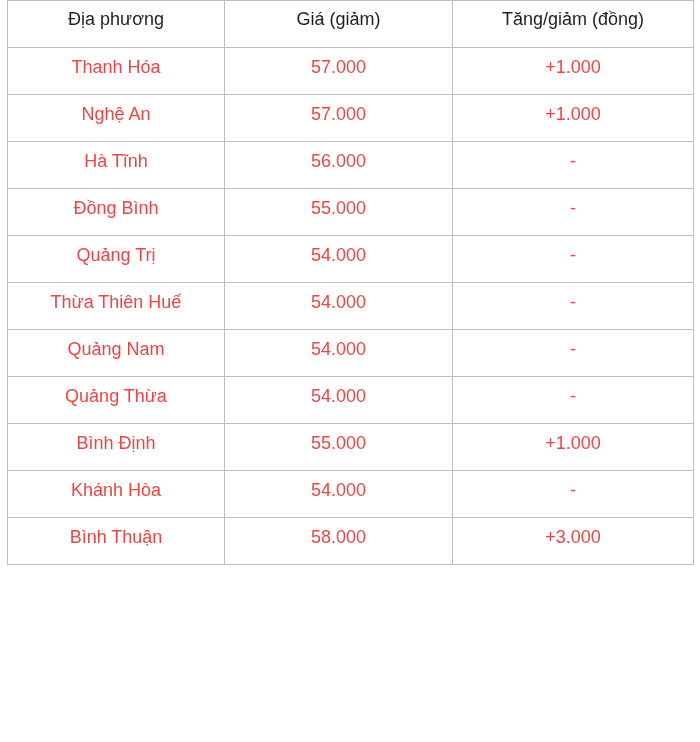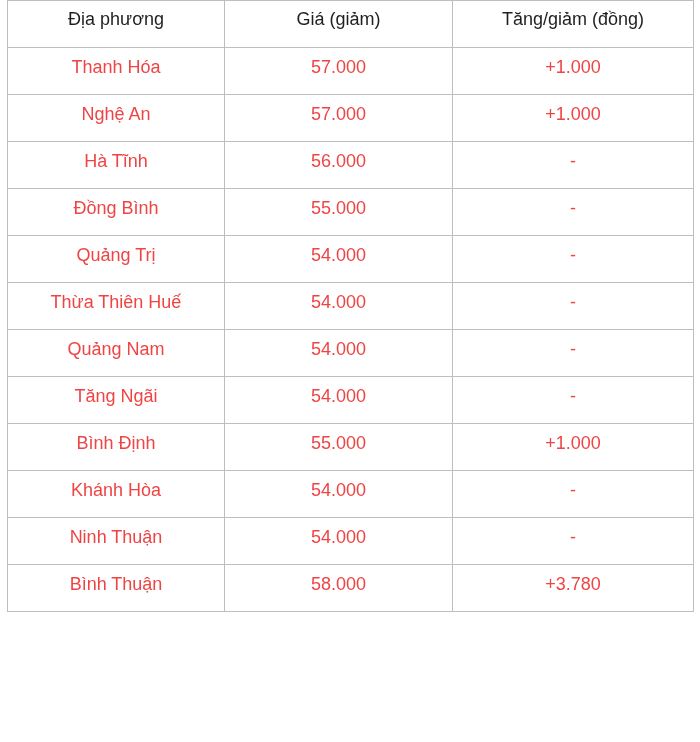--- a/index.html
+++ b/index.html
@@ -68,38 +68,33 @@
       <td>Thừa Thiên Huế</td>
       <td>54.000</td>
       <td>-</td>
     </tr>
     <tr>
       <td>Quảng Nam</td>
       <td>54.000</td>
       <td>-</td>
     </tr>
     <tr>
-      <td>Tăng Ngãi</td>
+      <td>Quảng Thừa</td>
       <td>54.000</td>
       <td>-</td>
     </tr>
     <tr>
       <td>Bình Định</td>
       <td>55.000</td>
       <td>+1.000</td>
     </tr>
     <tr>
       <td>Khánh Hòa</td>
       <td>54.000</td>
       <td>-</td>
     </tr>
     <tr>
-      <td>Ninh Thuận</td>
-      <td>54.000</td>
-      <td>-</td>
-    </tr>
-    <tr>
       <td>Bình Thuận</td>
       <td>58.000</td>
-      <td>+3.780</td>
+      <td>+3.000</td>
     </tr>
   </tbody>
 </table>
 
 </body></html>

